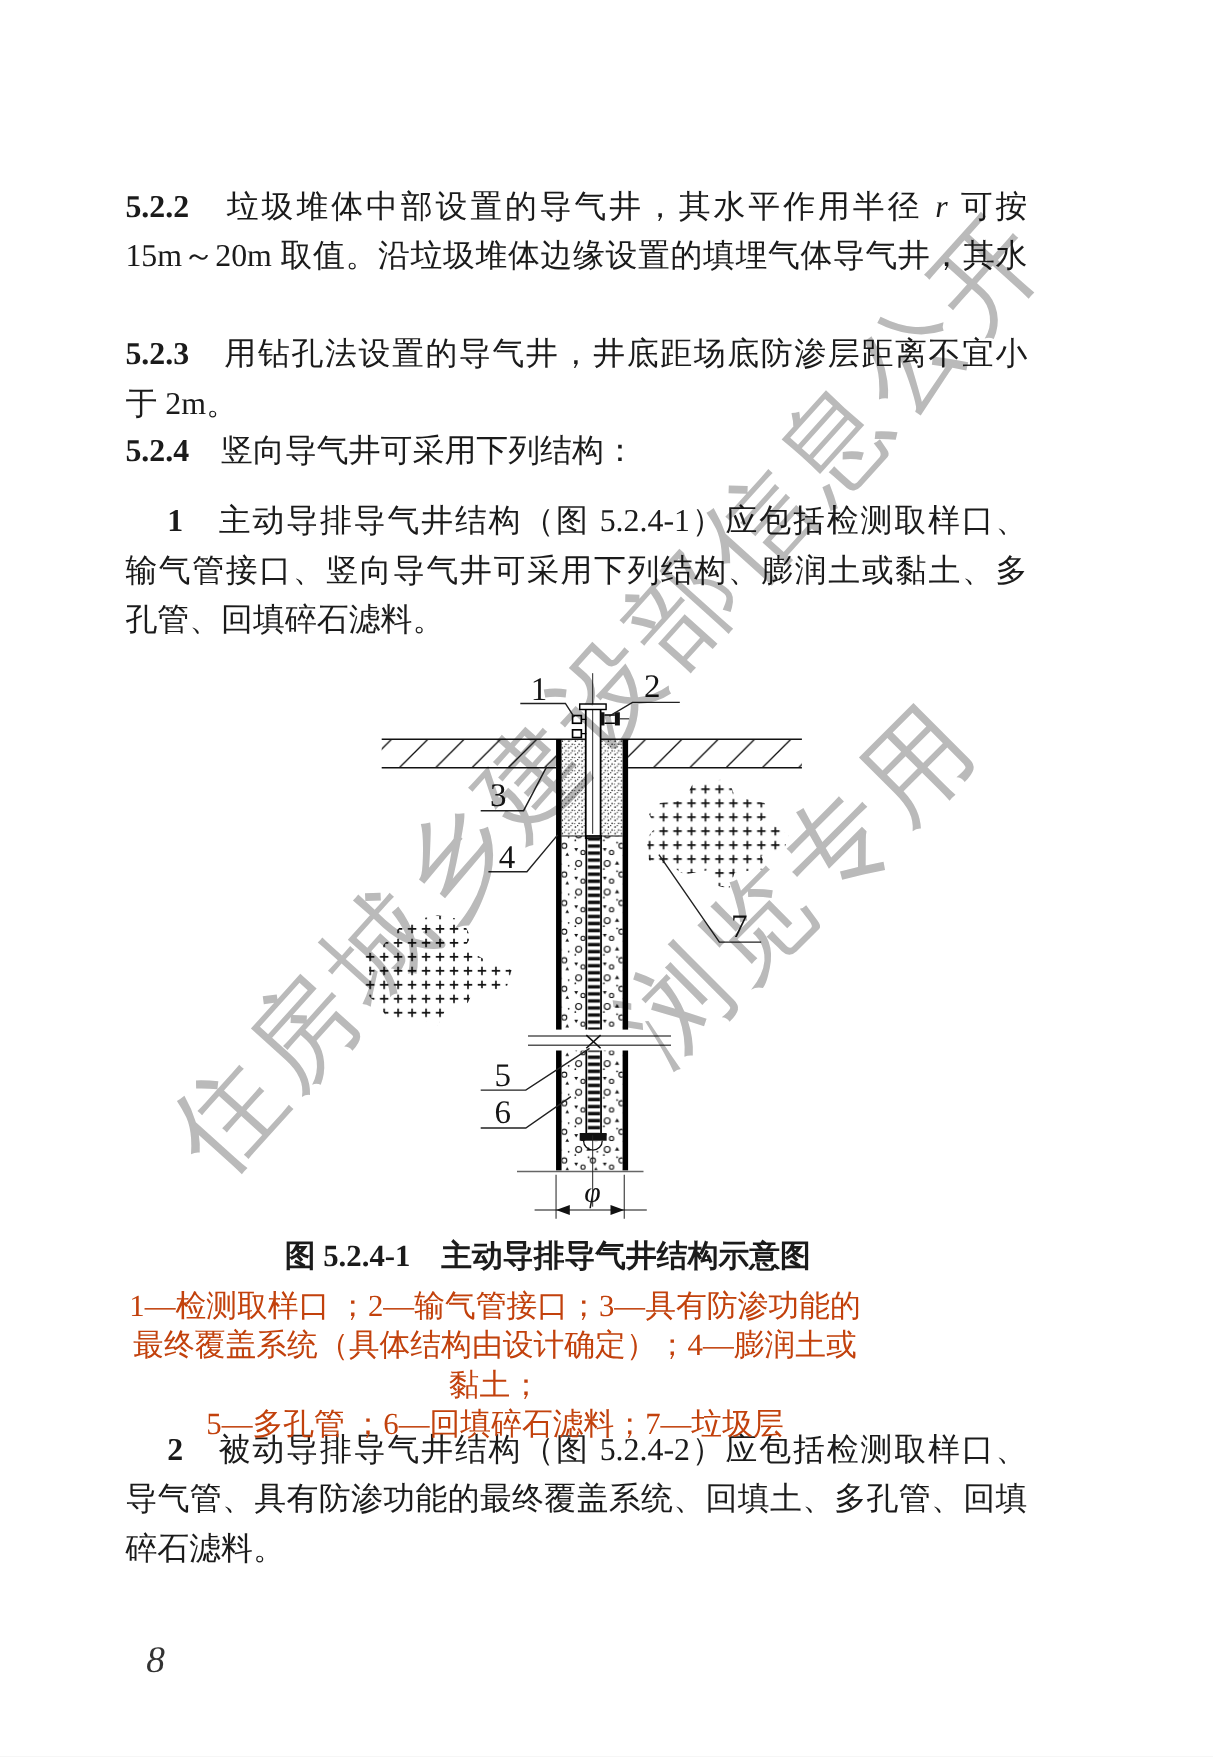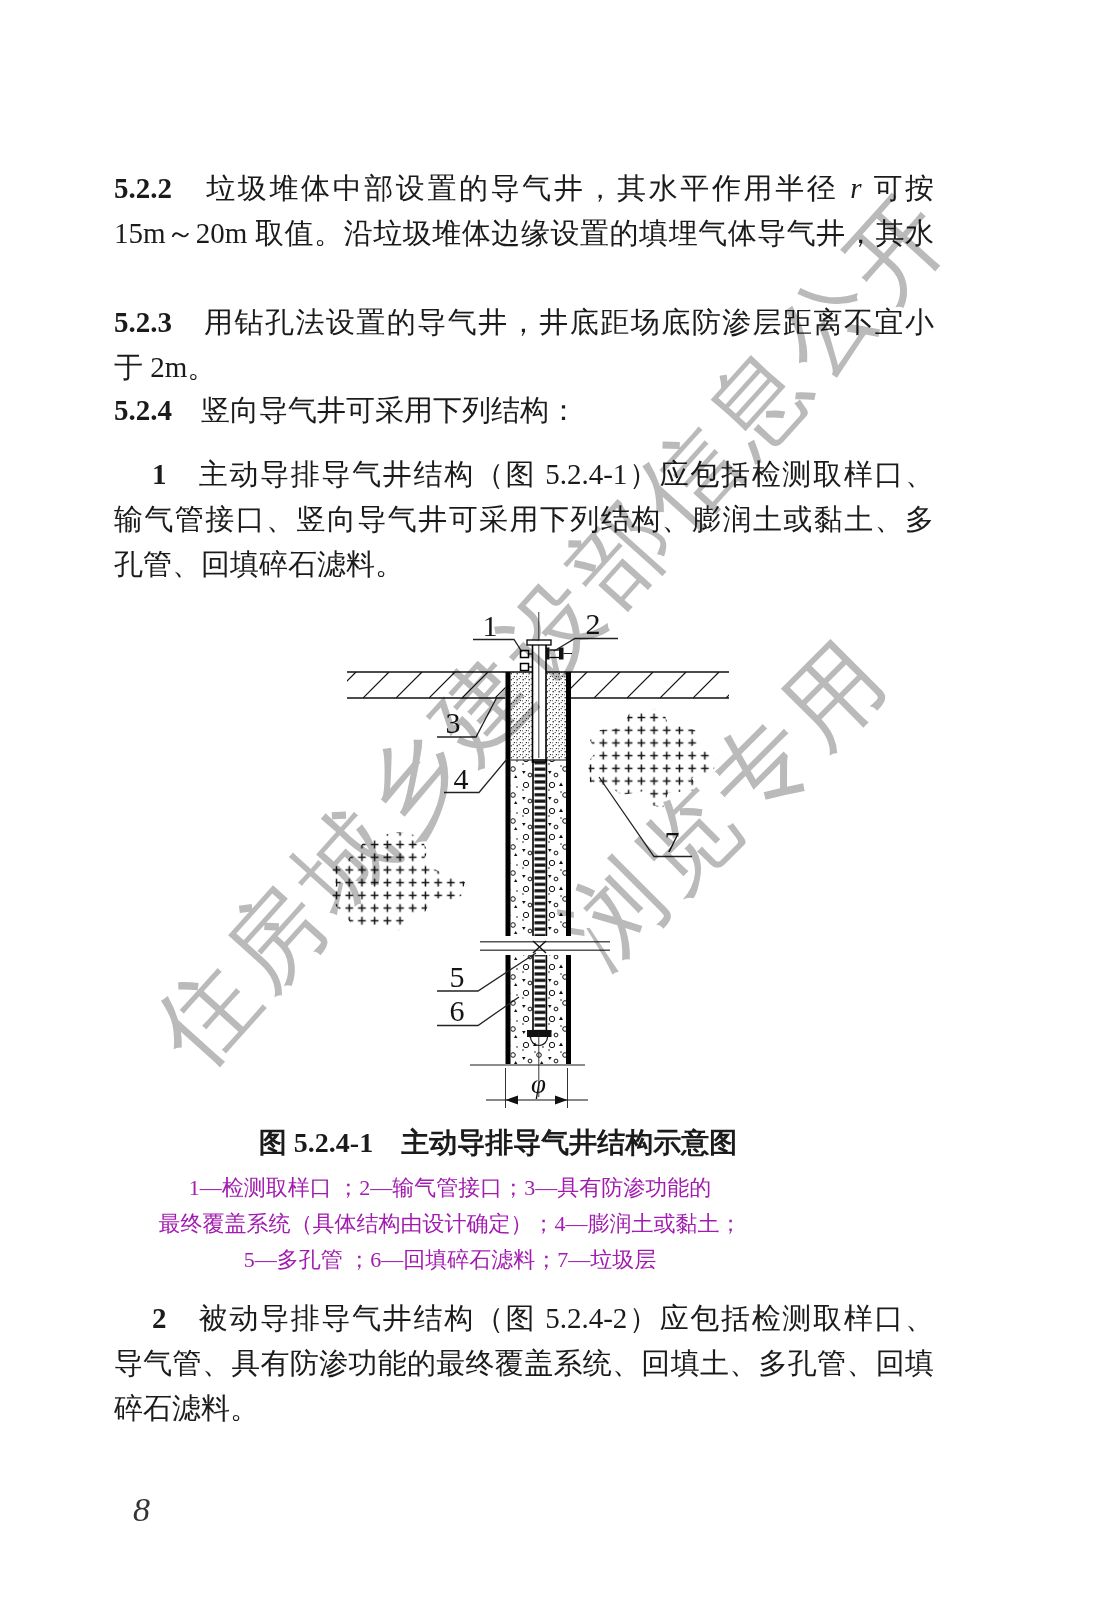--- a/index.html
+++ b/index.html
@@ -12,21 +12,21 @@
   .para{position:absolute;left:114px;width:820px;font-size:29px;line-height:45px;}
   .ln{height:45px;white-space:nowrap;}
   .ln.fill{text-align:justify;text-align-last:justify;}
   .ln.ind{text-indent:38px;}
   .s-bold{font-weight:700;}
   .s-italic{font-style:italic;padding:0 2px;}
   
   .fig-caption{position:absolute;left:88px;top:1126px;width:820px;
     text-align:center;font-size:28px;line-height:34px;font-weight:bold;}
   .fig-legend{position:absolute;left:114px;top:1170px;width:672px;
-    text-align:center;font-size:22px;line-height:36px;color:#a21caf;}
+    text-align:center;font-size:28px;line-height:36px;color:#c2410c;}
   
   .page-num{position:absolute;left:133px;top:1491px;font-size:34px;
     font-style:italic;color:#333;}
   
   .wm{position:absolute;white-space:nowrap;color:#8f8f8f;opacity:.62;
     mix-blend-mode:multiply;pointer-events:none;z-index:9;
     font-family:"DejaVu Serif","Liberation Serif",serif;}
   .wm1{left:555px;top:630px;font-size:96px;letter-spacing:7px;
     transform:translate(-50%,-50%) rotate(-48deg);}
   .wm2{left:728px;top:803px;font-size:96px;letter-spacing:7px;

